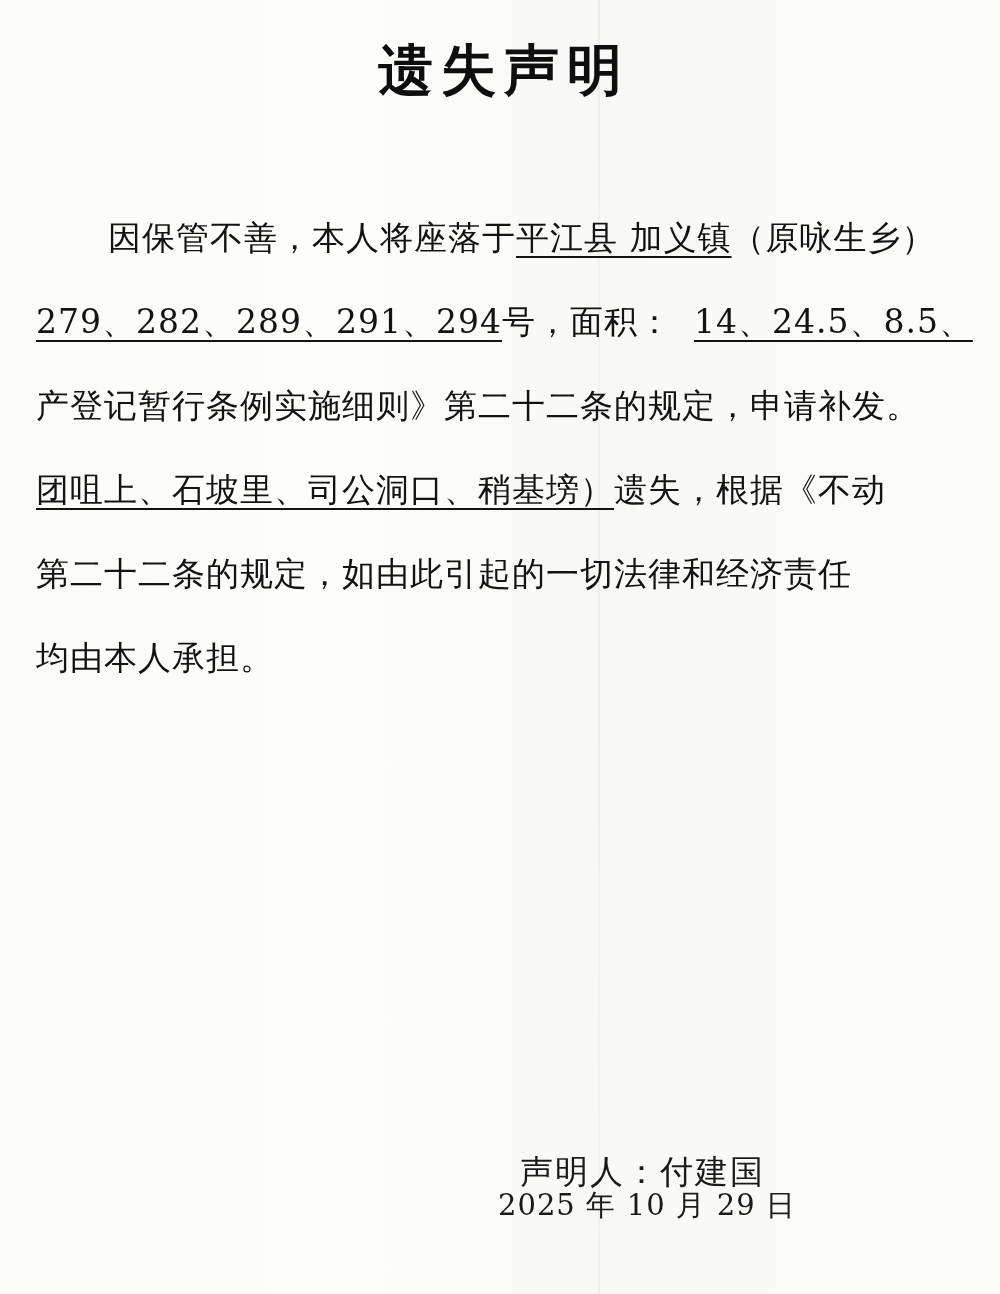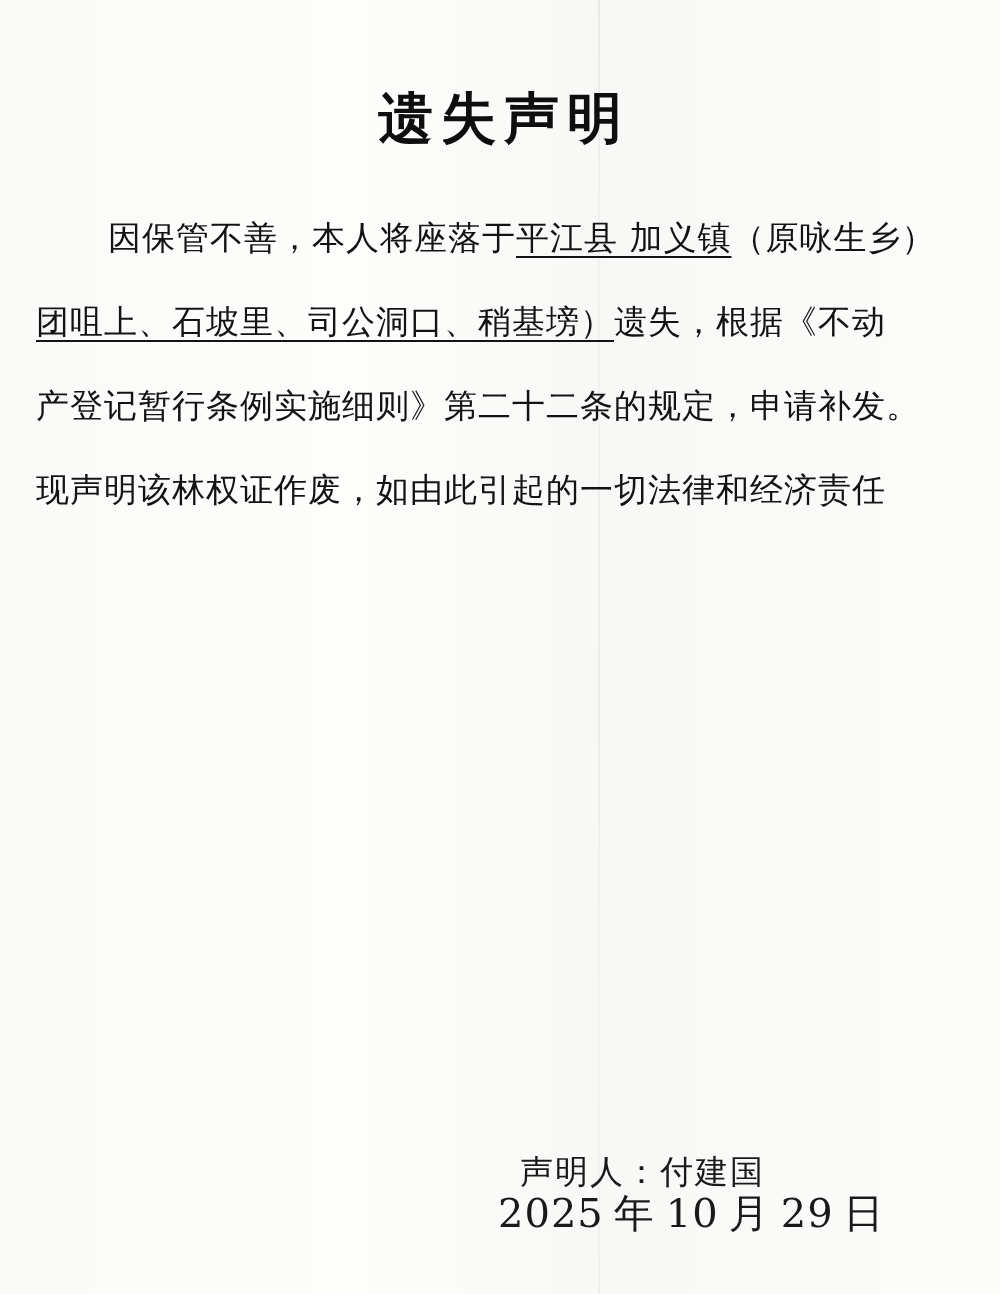--- a/index.html
+++ b/index.html
@@ -44,21 +44,20 @@
     top: 34px;
     left: 0;
     width: 100%;
     text-align: center;
     font-size: 55px;
     letter-spacing: 8px;
     font-weight: 700;
     font-family: "DejaVu Serif", "Liberation Serif", serif;
     color: #0e0e0e;
     text-indent: 8px;
-    margin-top: 48px;
   }
 
   .body-block {
     position: absolute;
     top: 196px;
     left: 36px;
     width: 898px;
   }
 
   .line {
@@ -84,51 +83,55 @@
     top: 1108px;
     font-size: 33px;
     letter-spacing: 2px;
     white-space: nowrap;
     margin-top: 42px;
   }
   .date-line {
     position: absolute;
     left: 498px;
     top: 1186px;
-    font-size: 40px;
+    font-size: 29px;
     letter-spacing: 2px;
     white-space: nowrap;
   }
   .date-line .num { letter-spacing: 1px; }
 </style>
 </head>
 <body>
 
 <div class="page">
   <div class="fold"></div>
 
   <div class="doc-title">遗失声明</div>
 
   <div class="body-block">
 
     <div class="line indent">
       <span>因保管不善，本人将座落于</span><span class="u">平江县 加义镇</span><span>（原咏生乡）</span>
     </div>
 
 
+    <div class="line">
+      <span class="u">279、282、289、291、294</span><span>号，面积：</span><span class="sp-lg"></span><span class="u">14、24.5、8.5、</span>
+    </div>
 
+
+    <div class="line">产登记暂行条例实施细则》第二十二条的规定，申请补发。</div>
 
     <div class="line">
       <span class="u">团咀上、石坡里、司公洞口、稍基塝）</span><span>遗失，根据《不动</span>
     </div>
 
-    <div class="line">产登记暂行条例实施细则》第二十二条的规定，申请补发。</div>
+    <div class="line">第二十二条的规定，如由此引起的一切法律和经济责任</div>
 
-    <div class="line">现声明该林权证作废，如由此引起的一切法律和经济责任</div>
-
+    <div class="line">均由本人承担。</div>
 
   </div>
 
   <div class="signature">
     <span>声明人：</span><span>付建国</span>
   </div>
 
   <div class="date-line">
     <span class="num">2025</span><span class="sp"></span><span>年</span><span class="sp"></span><span class="num">10</span><span class="sp"></span><span>月</span><span class="sp"></span><span class="num">29</span><span class="sp"></span><span>日</span>
   </div>

